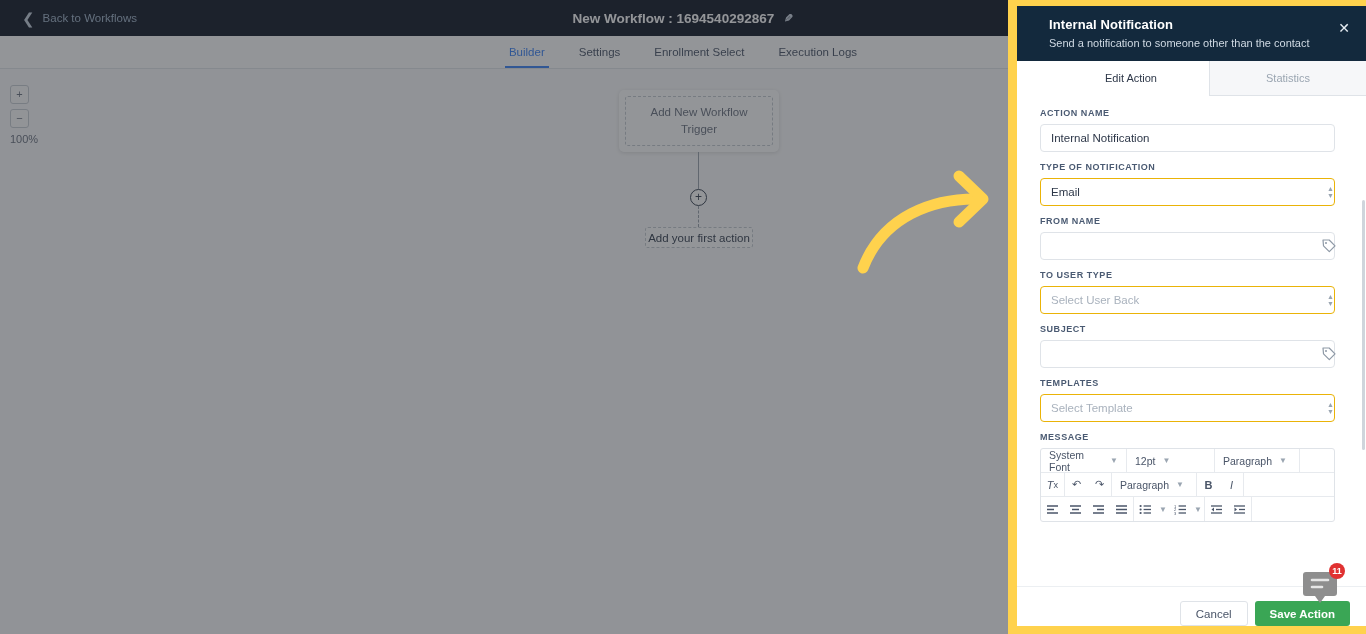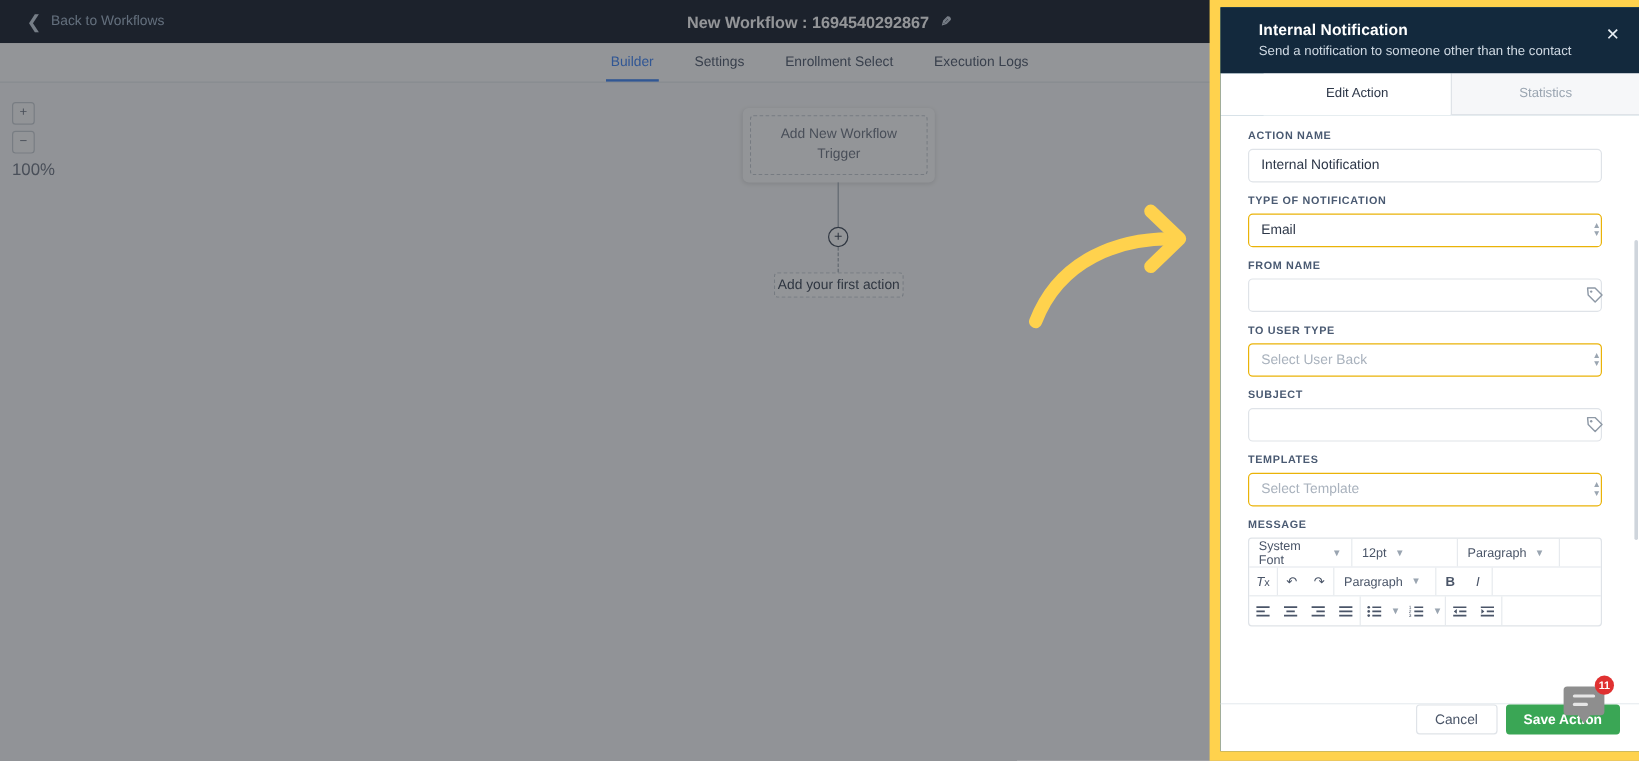--- a/index.html
+++ b/index.html
@@ -42,21 +42,21 @@
   .nav-tab.active { color: #3b82f6; border-bottom-color: #3b82f6; }
 
   
   #canvas { position: absolute; top: 69px; left: 0; width: 1366px; height: 565px; background: #fbfbfc; }
   #zoom-ctl { position: absolute; left: 10px; top: 16px; width: 40px; }
   .zbtn {
     width: 19px; height: 19px; border: 1px solid #c9ced4; border-radius: 3px;
     background: #fdfdfd; color: #6b7280; font-size: 11px; line-height: 17px;
     text-align: center; margin-bottom: 5px; cursor: pointer;
   }
-  #zoom-pct { font-size: 14px; color: #6b7280; }
+  #zoom-pct { font-size: 11px; color: #6b7280; }
 
   #trigger-node {
     position: absolute; left: 619px; top: 21px; width: 160px; height: 62px;
     background: #ffffff; border-radius: 5px;
     box-shadow: 0 1px 4px rgba(0,0,0,.13);
     display: flex; align-items: center; justify-content: center; padding: 6px;
   }
   #trigger-inner {
     width: 100%; height: 100%; border: 1px dashed #c4cad1; border-radius: 3px;
     display: flex; align-items: center; justify-content: center; text-align: center;
@@ -83,21 +83,21 @@
   #arrow { position: absolute; left: 855px; top: 168px; width: 150px; height: 110px; }
 
   
   #frame {
     position: absolute; left: 1008px; top: 0; width: 358px; height: 634px;
     background: #ffd24d;
     padding: 6px 0 14px 9px;
   }
   #panel {
     position: relative; width: 349px; height: 620px;
-    background: #0c4a6e; overflow: hidden;
+    background: #1d4ed8; overflow: hidden;
     display: flex; flex-direction: column;
   }
 
   #panel-header {
     position: relative; background: #13293d; color: #ffffff;
     padding: 11px 34px 12px 32px; flex: 0 0 auto;
   }
   #panel-title { font-size: 13px; font-weight: bold; letter-spacing: .1px; }
   #panel-sub { font-size: 11px; color: #cfd9e3; margin-top: 5px; }
   #panel-close {
@@ -154,21 +154,21 @@
   .ecell.nb { border-right: none; }
   .caret { color: #9aa5b1; font-size: 8px; }
   .ebtn {
     width: 23px; height: 100%; display: flex; align-items: center; justify-content: center;
     color: #4a5568; font-size: 11px; cursor: pointer;
   }
   .egrp { display: flex; align-items: center; height: 100%; border-right: 1px solid #e7eaee; }
 
   #panel-footer {
     flex: 0 0 auto; height: 40px; background: #ffffff; border-top: 1px solid #eceff2;
-    display: flex; align-items: flex-start; justify-content: flex-end; gap: 7px; padding-right: 16px;
+    display: flex; align-items: flex-end; justify-content: flex-end; gap: 7px; padding-right: 16px;
   }
   #cancel-btn {
     height: 25px; padding: 0 15px; border: 1px solid #dfe3e8; border-radius: 3px;
     background: #ffffff; color: #4a5568; font-size: 11.5px; cursor: pointer;
     display: flex; align-items: center; font-family: "Liberation Sans", sans-serif;
   }
   #save-btn {
     height: 25px; padding: 0 15px; border: none; border-radius: 3px;
     background: #3aa655; color: #ffffff; font-size: 11.5px; font-weight: bold; cursor: pointer;
     display: flex; align-items: center; font-family: "Liberation Sans", sans-serif;

